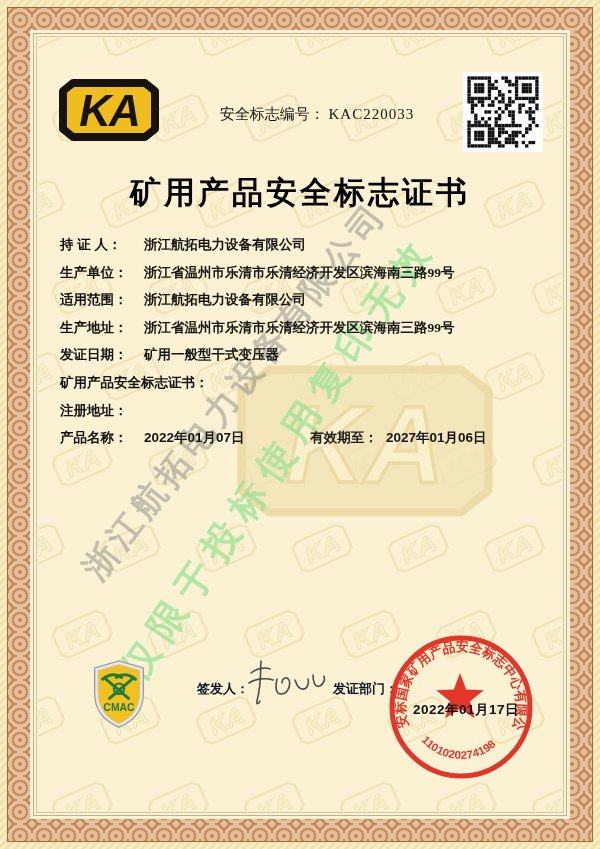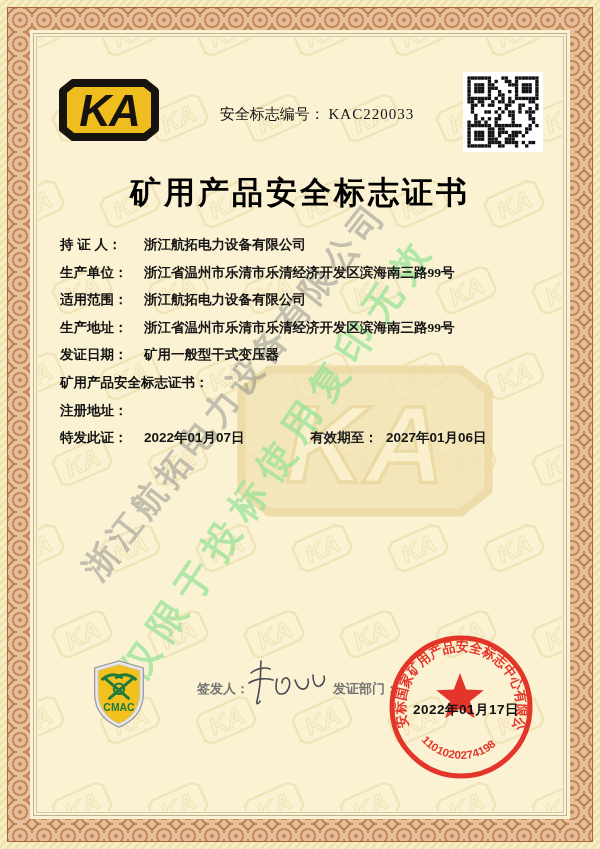--- a/index.html
+++ b/index.html
@@ -78,21 +78,21 @@
   .statement{
     position:absolute; left:57px; right:55px; top:568px;
     font-size:13px; line-height:17px; font-weight:600; text-align:justify;
     text-indent:2em; color:#111;
   }
 
   
   .cmac{ position:absolute; left:92px; top:660px; }
   .signer-label, .dept-label{
     position:absolute; font-family:"Liberation Sans", sans-serif;
-    font-weight:bold; font-size:13px; color:#737373;
+    font-weight:bold; font-size:13px; color:#0f172a;
   }
   .signer-label{ left:197px; top:680px; }
   .dept-label{ left:333px; top:680px; }
   .signature{ position:absolute; left:247px; top:655px; }
   .seal{ position:absolute; left:386px; top:632px; z-index:9; opacity:.92;}
   .seal-date{
     position:absolute; left:413px; top:701px; z-index:10;
     font-family:"Liberation Sans", sans-serif; font-weight:bold;
     font-size:13.5px; color:#101010; letter-spacing:.5px;
   }
@@ -626,21 +626,21 @@
           <span class="flabel">发证日期：</span>
           <span class="fvalue kai">矿用一般型干式变压器</span>
         </div>
       <div class="frow wide">
           <span class="flabel">矿用产品安全标志证书：</span>
         </div>
       <div class="frow">
           <span class="flabel">注册地址：</span>
         </div>
       <div class="frow row-dates">
-        <span class="flabel">特发此证：</span>
+        <span class="flabel">产品名称：</span>
         <span class="fvalue iss-val">2022年01月07日</span>
         <span class="val-label2">有效期至：</span>
         <span class="fvalue">2027年01月06日</span>
       </div>
     </div>
 
 
     <div class="cmac">
       <svg width="54" height="68" viewBox="0 0 62 78">
         <path d="M31 1 L59 9 V38 C59 58 47 71 31 77 C15 71 3 58 3 38 V9 Z" fill="#E8E8E8" stroke="#9B9B9B" stroke-width="1.5"></path>

